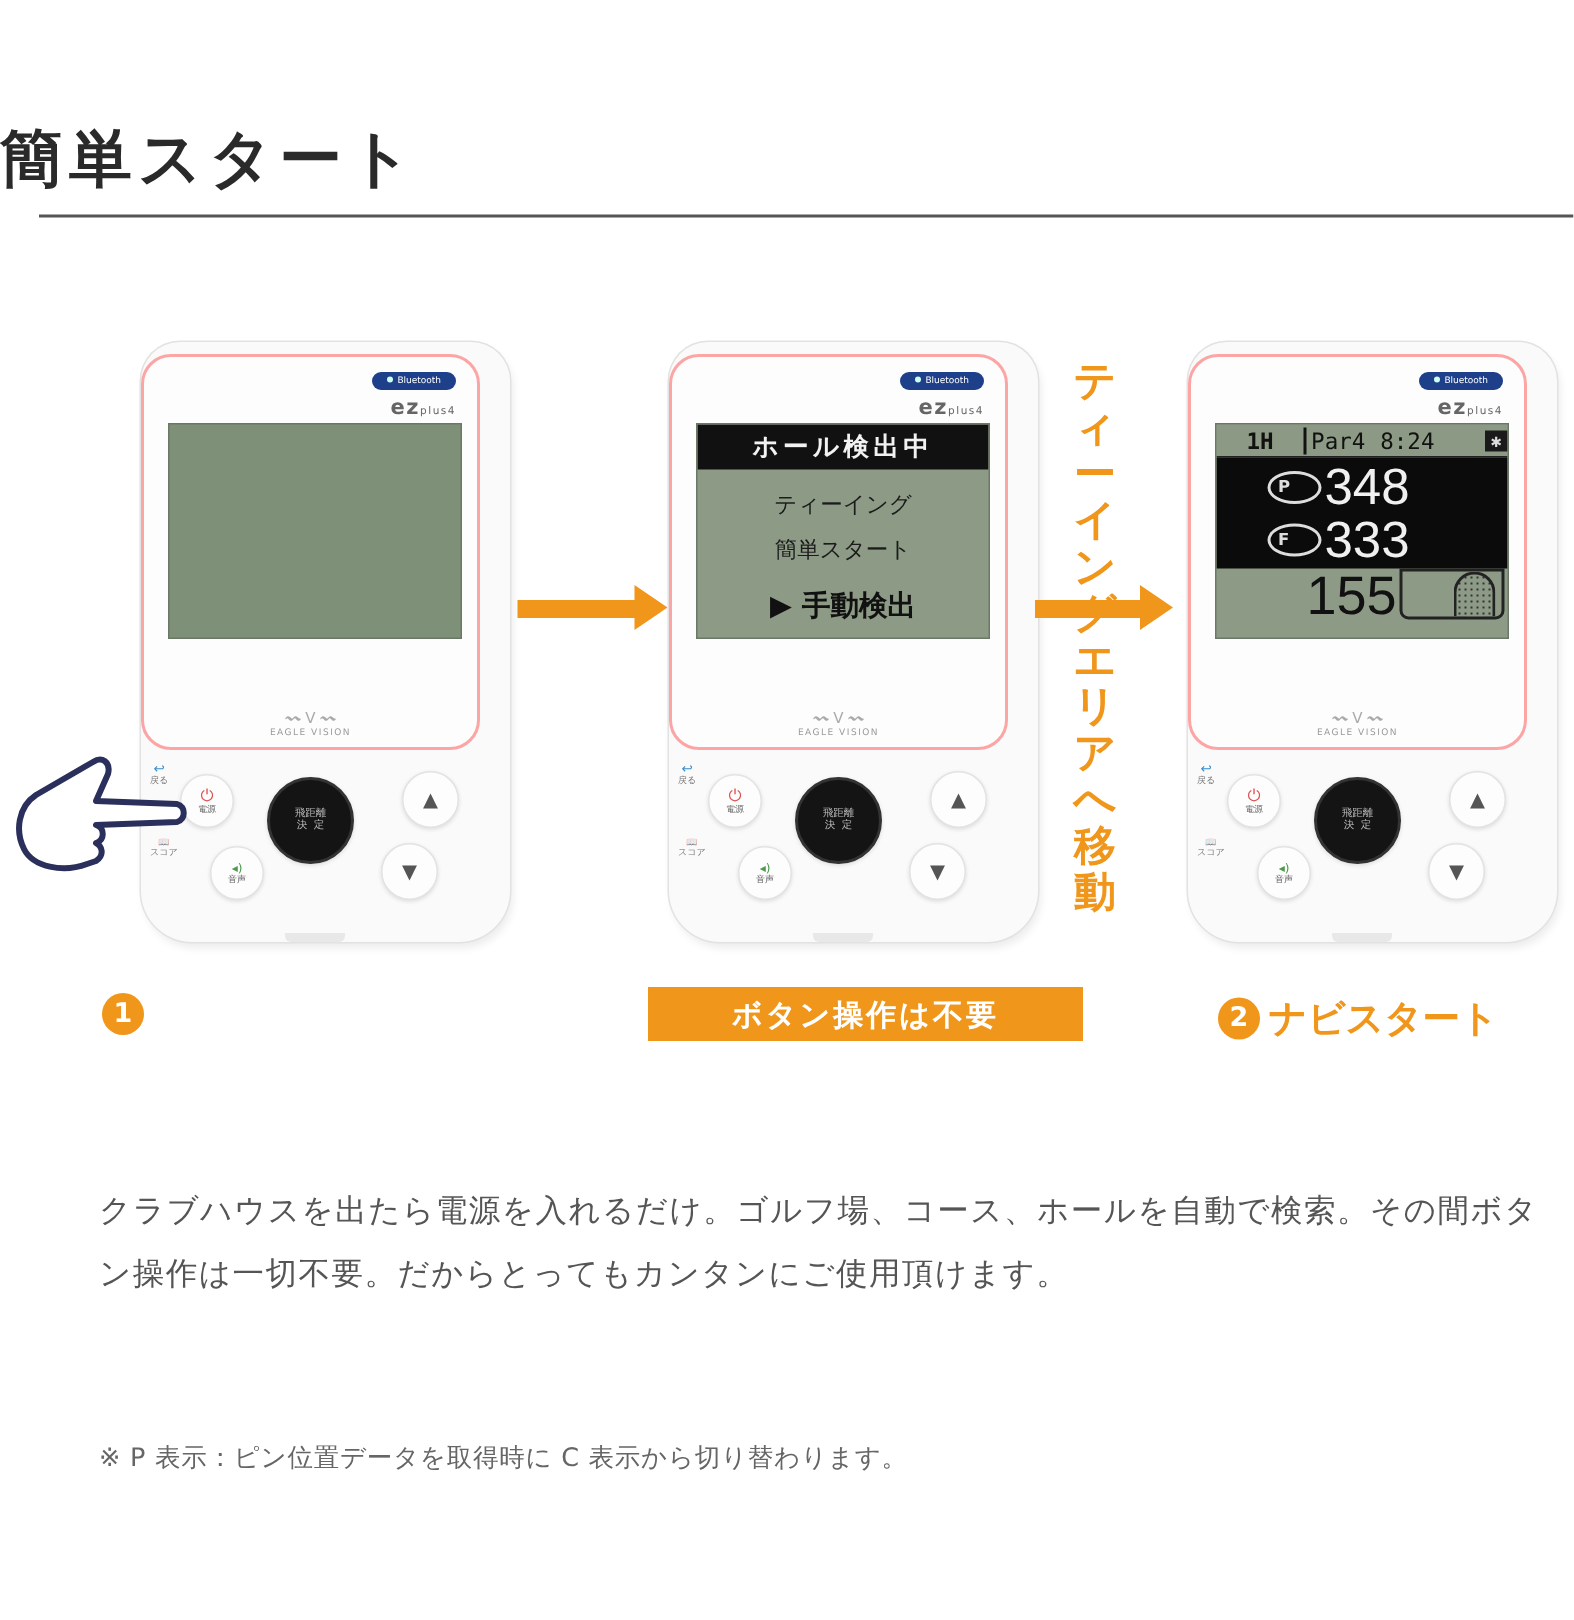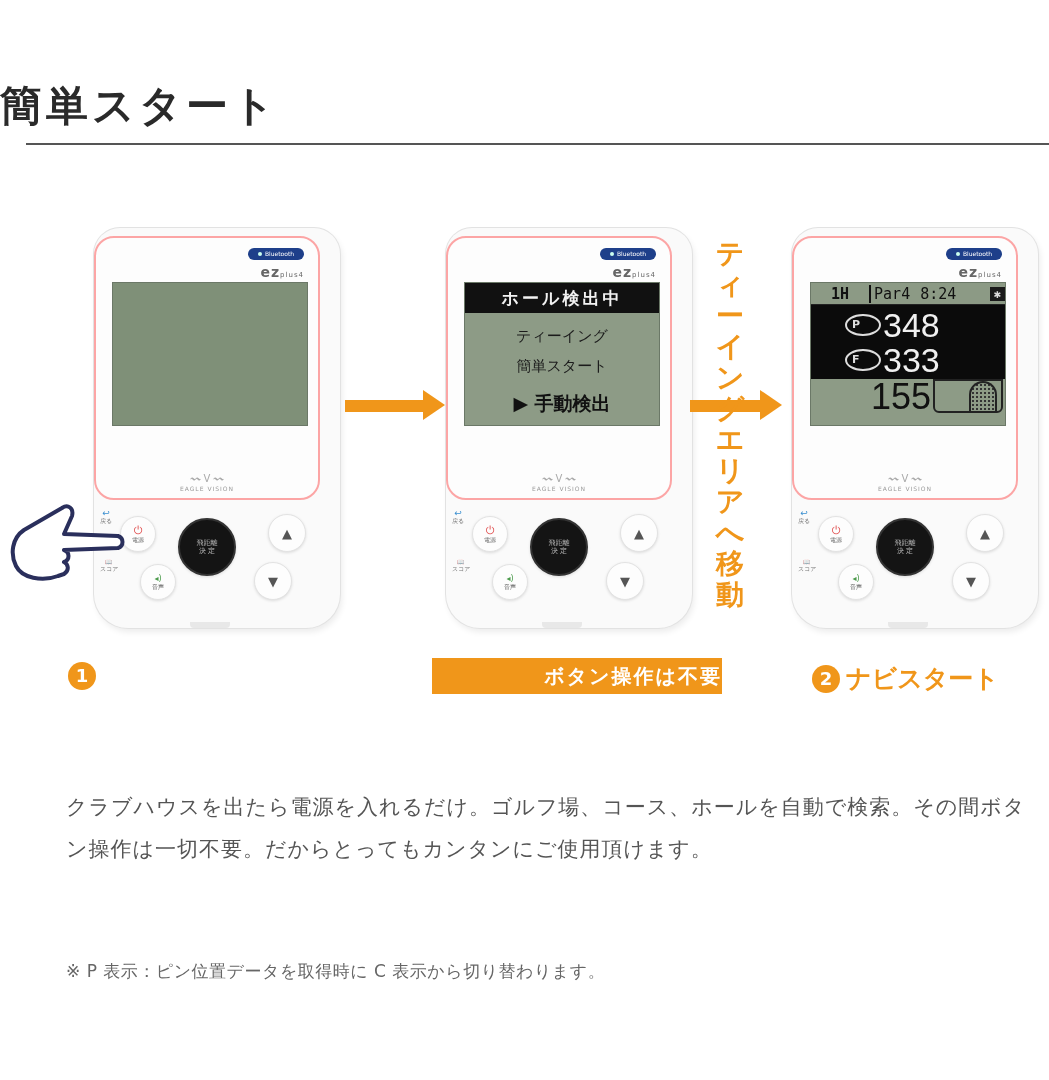--- a/index.html
+++ b/index.html
@@ -30,21 +30,21 @@
     .btn-round { position: absolute; border-radius: 50%; background: #fdfdfd; border: 1px solid #e3e3e3;
       box-shadow: 0 1px 3px rgba(0,0,0,0.12); display: flex; flex-direction: column; align-items: center; justify-content: center; }
     .btn-power { left: 26px; top: 288px; width: 36px; height: 36px; }
     .btn-sound { left: 46px; top: 336px; width: 36px; height: 36px; }
     .btn-center { left: 84px; top: 290px; width: 58px; height: 58px; background: #141414; border: 2px solid #333; }
     .btn-up { left: 174px; top: 286px; width: 38px; height: 38px; }
     .btn-down { left: 160px; top: 334px; width: 38px; height: 38px; }
     .glyph-power { color: #e05050; font-size: 11px; line-height: 11px; }
     .glyph-sound { color: #4a9a4a; font-size: 8px; line-height: 9px; }
     .btn-tiny { font-size: 6px; color: #666; line-height: 8px; }
-    .btn-center .btn-tiny { color: #bbb; font-size: 7px; }
+    .btn-center .btn-tiny { color: #bbb; font-size: 7px; font-family: Liberation Mono, monospace; }
     .tri { color: #555; font-size: 13px; }
     .side-label { position: absolute; font-size: 6px; color: #777; line-height: 7px; text-align: center; }
     .side-back { left: 6px; top: 282px; }
     .side-back .arrow { color: #3a8fd0; font-size: 9px; }
     .side-score { left: 6px; top: 330px; }
     .foot { position: absolute; left: 96px; top: 394px; width: 40px; height: 6px; background: #e8e8e8; border-radius: 0 0 4px 4px; }
 
     
     .lcd-head { background: #111; color: #f2f2f2; font-weight: bold; font-size: 17px; text-align: center; height: 30px; line-height: 30px; letter-spacing: 3px; }
     .lcd2-lines { text-align: center; color: #1b1b1b; font-size: 15px; line-height: 30px; padding-top: 8px; }
@@ -71,21 +71,21 @@
     .arrow-h { position: absolute; height: 18px; }
     .arrow-h .shaft { position: absolute; left: 0; top: 4px; height: 12px; background: #f0961a; }
     .arrow-h .head { position: absolute; top: -6px; width: 0; height: 0; border-top: 15px solid transparent; border-bottom: 15px solid transparent; border-left: 22px solid #f0961a; }
 
     .vert-text { position: absolute; left: 712px; top: 238px; width: 36px; color: #f0961a; font-size: 28px; font-weight: bold; line-height: 31px; text-align: center; }
     .vert-text span { display: block; }
 
     
     .cap { position: absolute; color: #f0961a; font-size: 25px; font-weight: bold; display: flex; align-items: center; }
     .cap-num { width: 28px; height: 28px; border-radius: 50%; background: #f0961a; color: #fff; font-size: 18px; text-align: center; line-height: 28px; margin-right: 6px; }
-    .cap-box { position: absolute; left: 432px; top: 658px; width: 290px; height: 36px; background: #f0961a; color: #fff; font-size: 20px; font-weight: bold; text-align: right; line-height: 36px; letter-spacing: 2px; }
+    .cap-box { position: absolute; left: 432px; top: 658px; width: 290px; height: 36px; background: #f0961a; color: #fff; font-size: 20px; font-weight: bold; text-align: center; line-height: 36px; letter-spacing: 2px; }
 
     .body-text { position: absolute; left: 66px; top: 786px; width: 970px; font-size: 21px; line-height: 42px; color: #555; letter-spacing: 1px; }
     .note { position: absolute; left: 66px; top: 960px; font-size: 17px; color: #666; letter-spacing: 0.5px; }
 
     .hand { position: absolute; left: 6px; top: 496px; }
   </style>
 </head>
 <body>
 
 <div class="title">簡単スタート</div>

